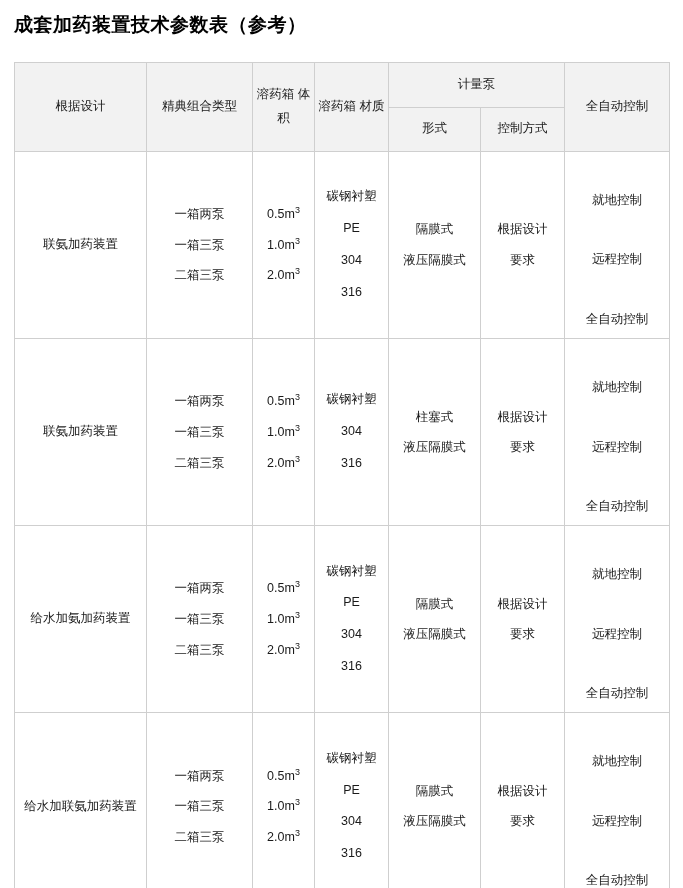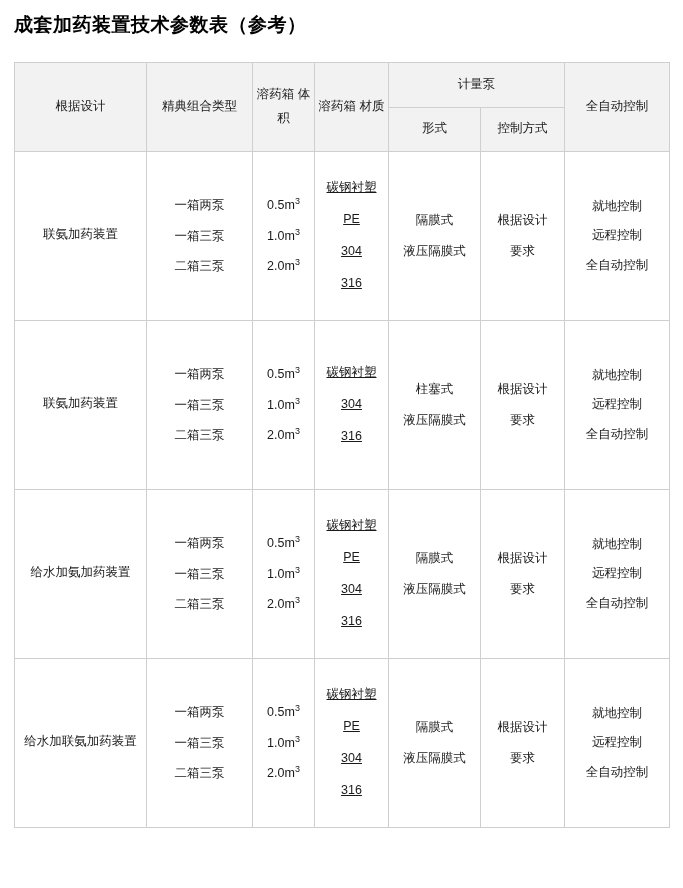--- a/index.html
+++ b/index.html
@@ -59,35 +59,34 @@
 
   tbody td {
     height: 160px;
   }
   .cell-lines span {
     display: block;
     line-height: 2.45;
   }
   .cell-lines.tight span {
     line-height: 2.35;
+    margin-top: 30px;
   }
   .cell-lines.loose span {
     line-height: 2.55;
-    text-decoration: underline;
   }
   sup {
     font-size: 9px;
     vertical-align: super;
     line-height: 0;
   }
   .name-cell {
     font-size: 12.5px;
     padding: 0 8px;
     line-height: 1.8;
-    font-family: Liberation Mono, monospace;
   }
 </style>
 </head>
 <body>
 
 <div class="page">
 
   <div class="page-title">成套加药装置技术参数表（参考）</div>
 
   <table class="spec">

